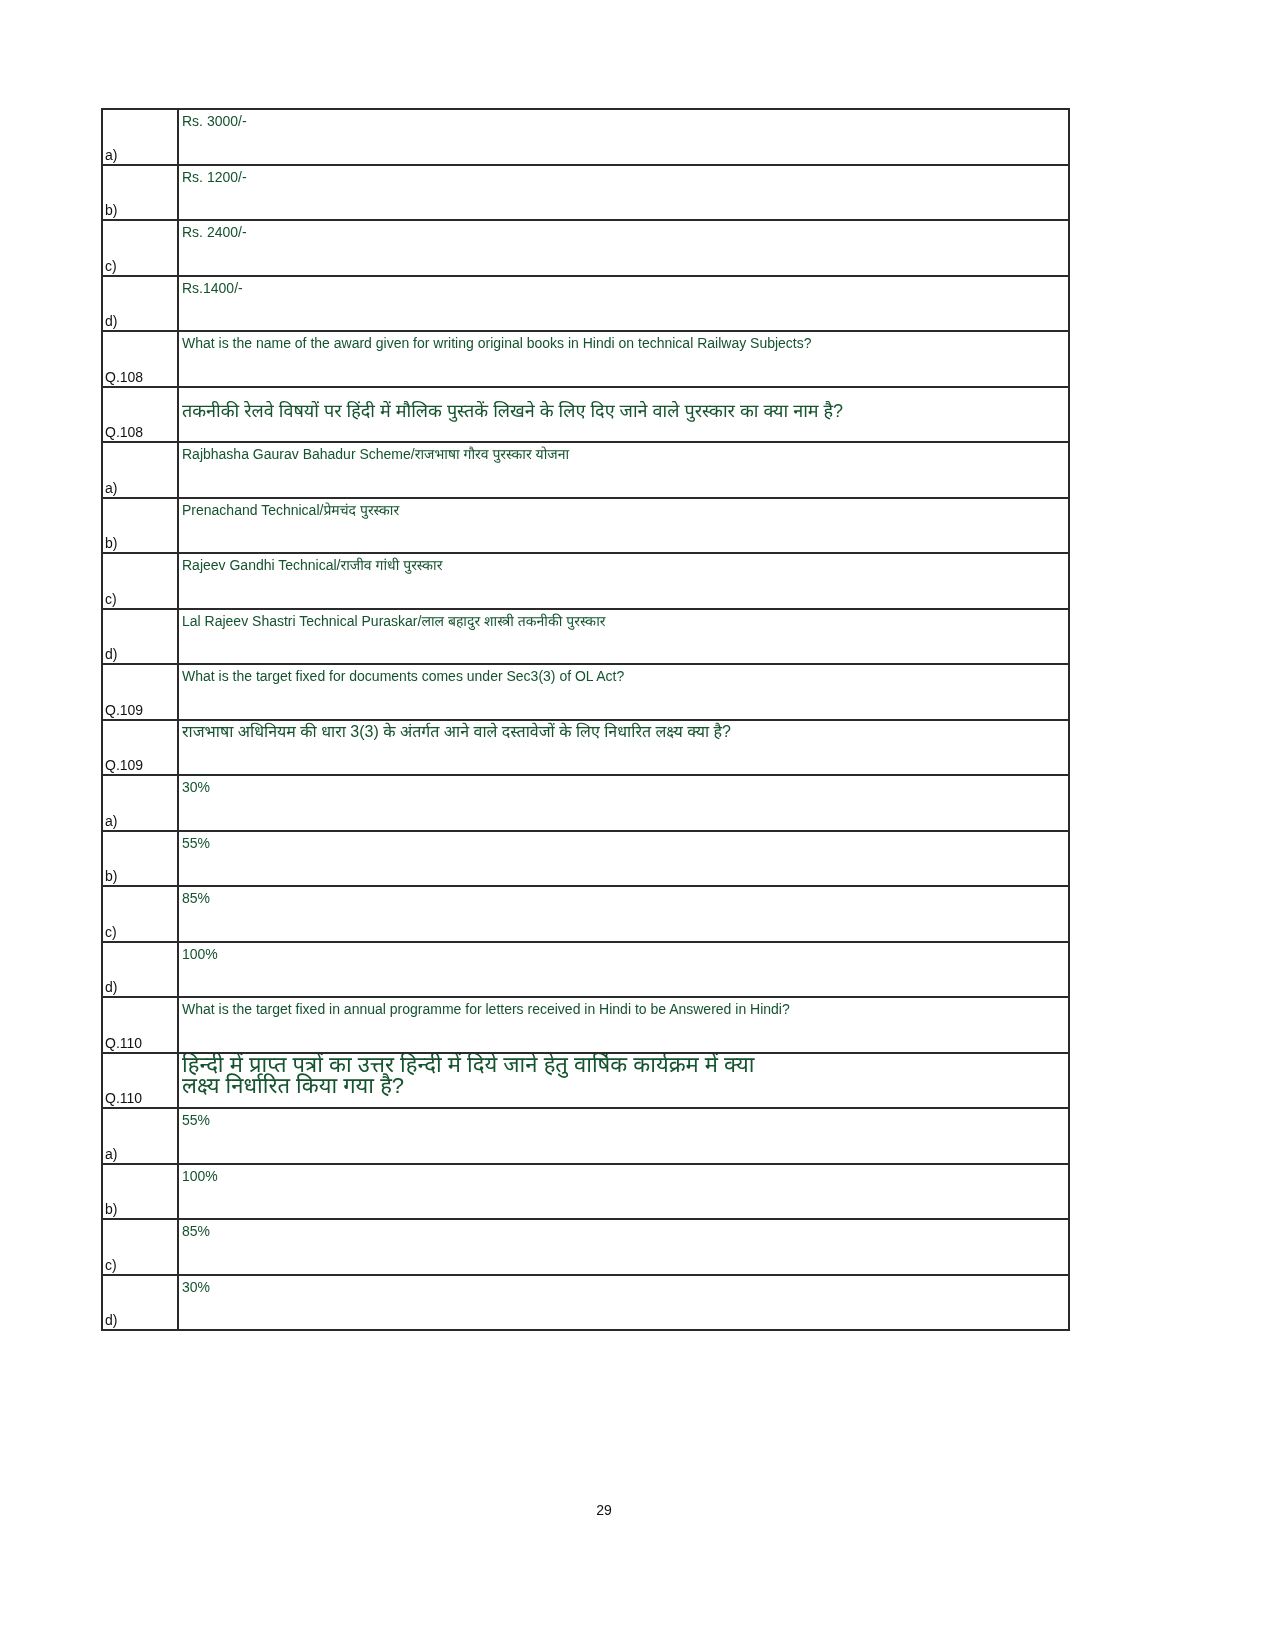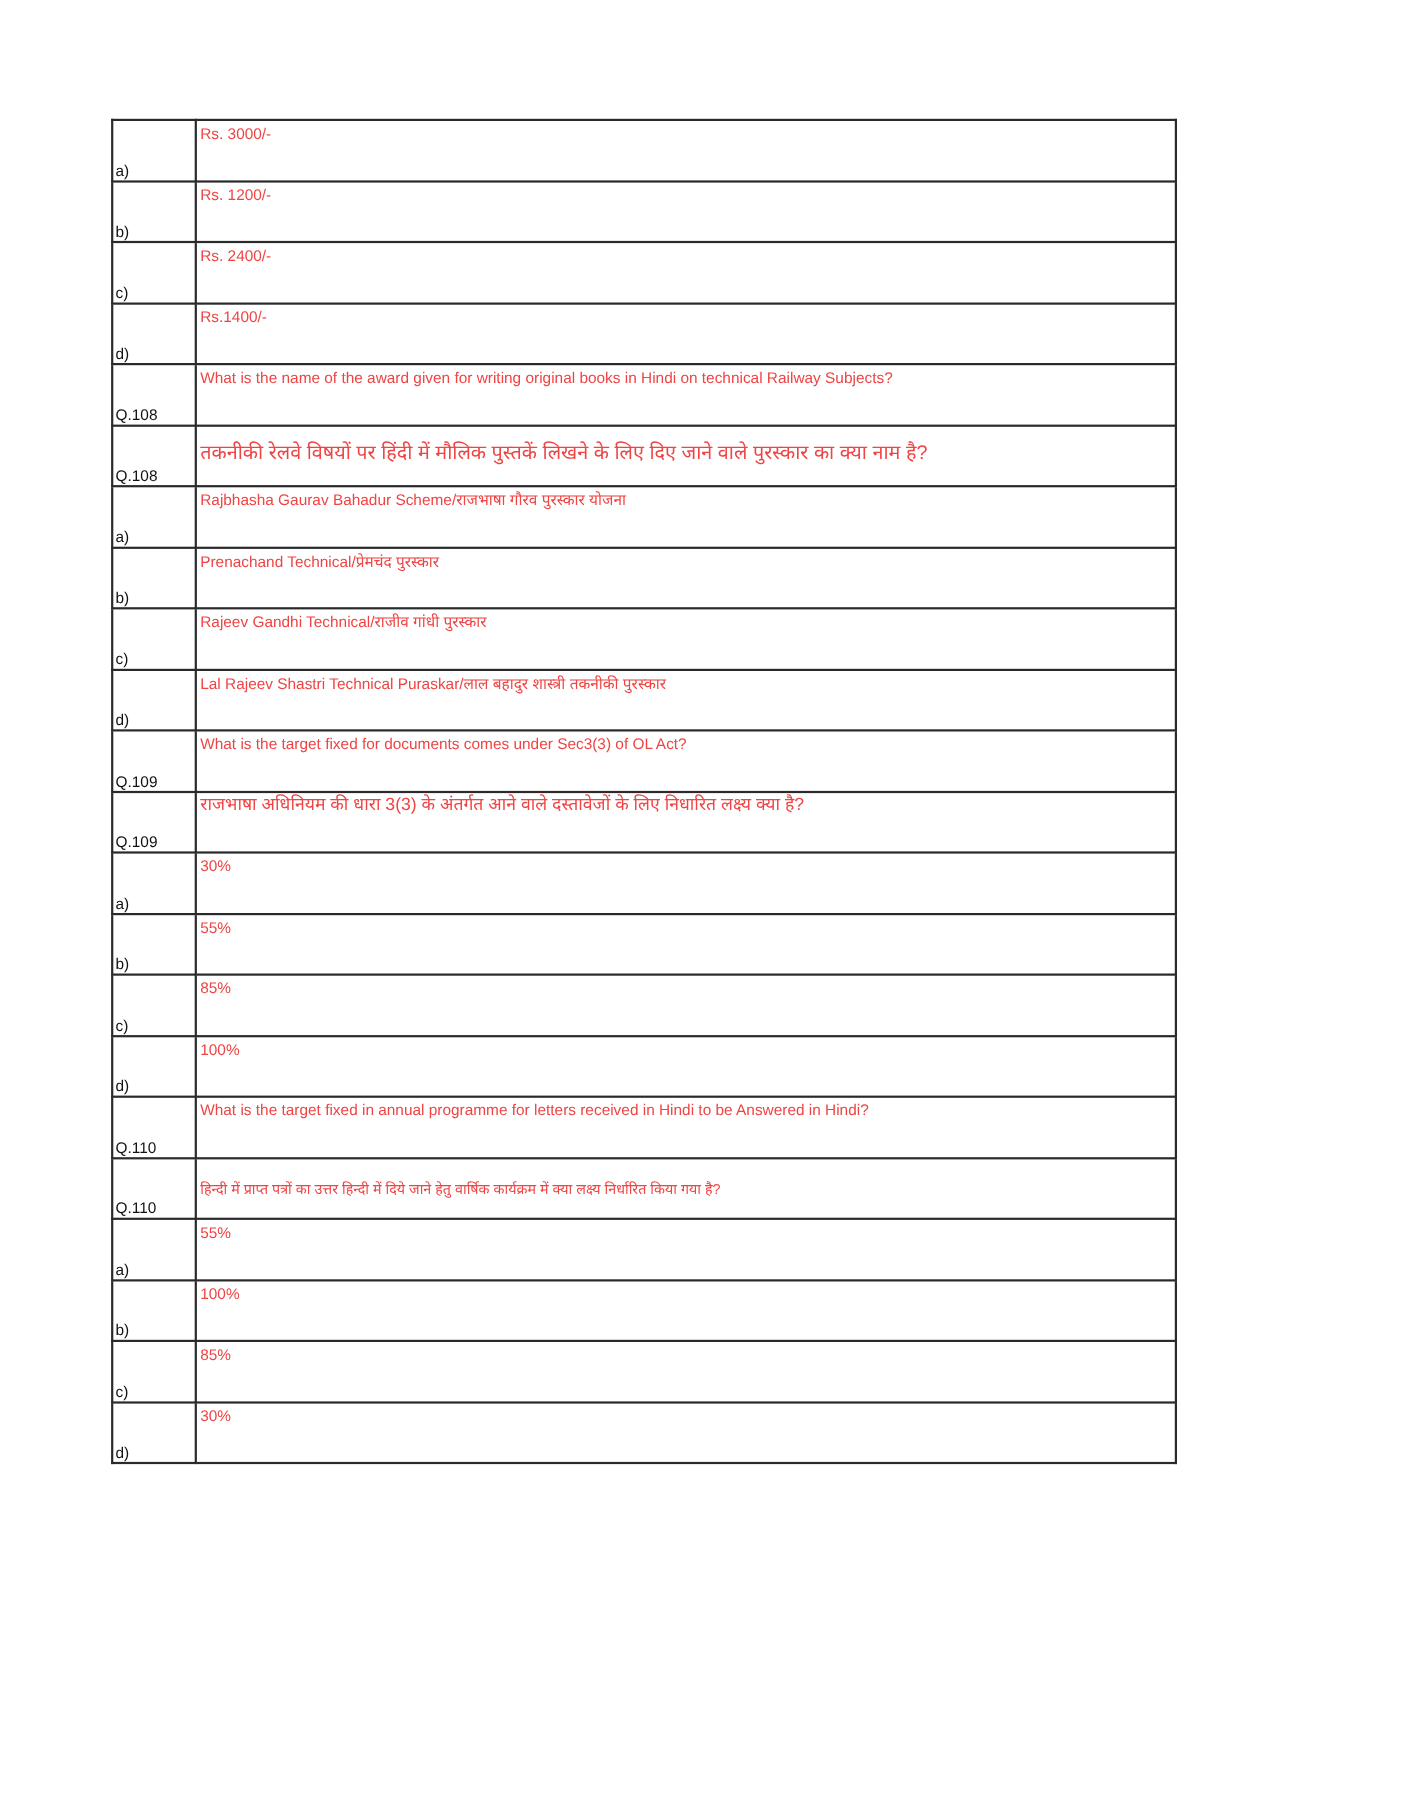--- a/index.html
+++ b/index.html
@@ -51,36 +51,36 @@
       color: #111;
       white-space: nowrap;
     }
     .text {
       position: absolute;
       left: 3px;
       top: 2px;
       right: 4px;
       font-size: 14px;
       line-height: 18px;
-      color: #ef4444;
+      color: #14532d;
     }
     .text.hindi {
       font-size: 18px;
       line-height: 20px;
       top: 13px;
     }
     .text.hindi-large {
       font-size: 16px;
       line-height: 22px;
       top: 0px;
     }
     .text.hindi-wrap {
-      font-size: 13px;
+      font-size: 22px;
       line-height: 21px;
-      top: 16px;
+      top: 0px;
       width: 600px;
     }
     .page-number {
       position: absolute;
       top: 1502px;
       left: 0;
       width: 1208px;
       text-align: center;
       font-size: 14px;
       color: #111;
@@ -264,13 +264,14 @@
         <td class="label-cell">
             <span class="label">d)</span>
           </td>
         <td class="text-cell">
             <span class="text">30%</span>
           </td>
       </tr>
     </tbody>
   </table>
 
+  <div class="page-number">29</div>
 </div>
 
 </body></html>

